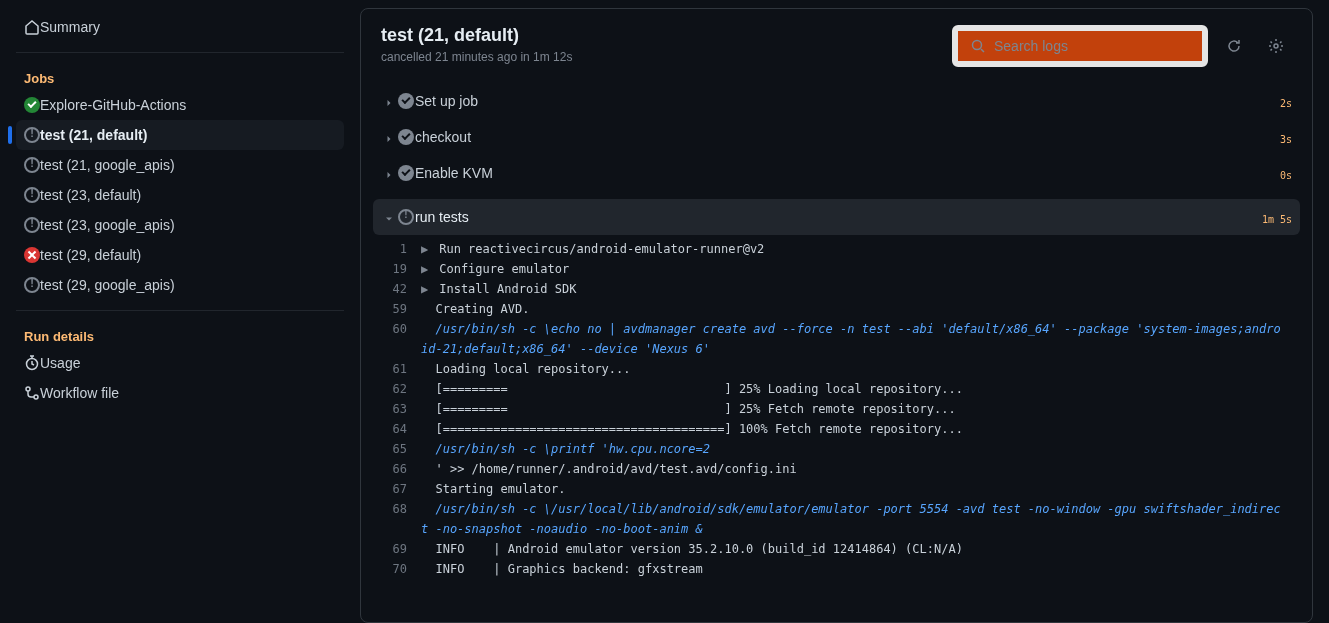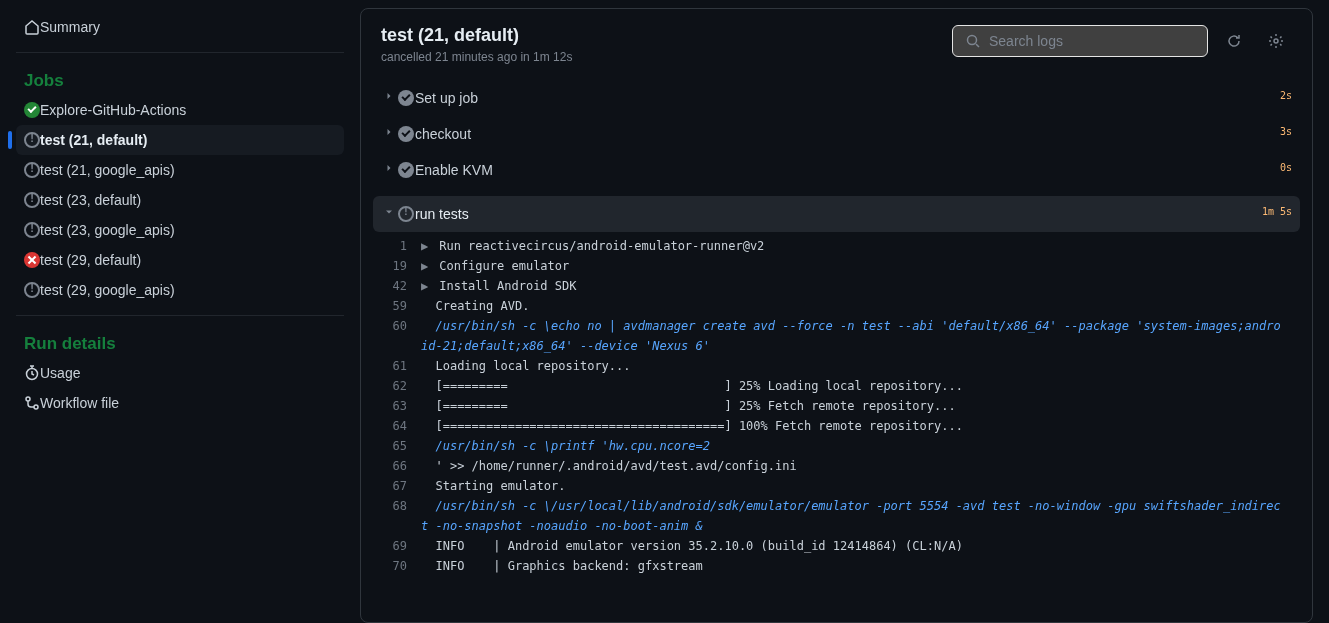--- a/index.html
+++ b/index.html
@@ -34,22 +34,22 @@
   left: -8px;
   top: 6px;
   bottom: 6px;
   width: 4px;
   background: #1f6feb;
   border-radius: 2px;
 }
 .side-item .label { color: #c9d1d9; }
 .side-item.selected .label { color: #e6edf3; font-weight: 600; }
 .side-heading {
-  color: #15803d;
-  font-size: 17px;
+  color: #fdba74;
+  font-size: 13px;
   font-weight: 600;
   padding: 8px 8px 4px 8px;
 }
 .side-divider { border: none; border-top: 1px solid #21262d; margin: 10px 0; }
 .icon { width: 16px; height: 16px; display: inline-flex; align-items: center; justify-content: center; flex-shrink: 0; }
 .status-success { width:16px; height:16px; border-radius:50%; background:#238636; position: relative; }
 .status-success::after { content:''; position:absolute; left:4px; top:4px; width:6px; height:3px; border-left:2px solid #fff; border-bottom:2px solid #fff; transform: rotate(-45deg); }
 .status-cancelled { width:16px; height:16px; border-radius:50%; border:2px solid #7d8590; box-sizing:border-box; position:relative; }
 .status-cancelled::after { content:'!'; position:absolute; left:0; right:0; top:-2px; text-align:center; color:#7d8590; font-size:11px; font-weight:700; }
 .status-failed { width:16px; height:16px; border-radius:50%; background:#da3633; position:relative; }
@@ -77,39 +77,39 @@
   display: flex;
   align-items: flex-start;
   justify-content: space-between;
   gap: 12px;
 }
 .job-title { font-size: 18px; font-weight: 600; color: #e6edf3; margin-bottom: 4px; }
 .job-sub { font-size: 12px; color: #7d8590; }
 .header-actions { display:flex; align-items:center; gap:10px; }
 .search-box {
   display: flex; align-items: flex-end; gap: 8px;
-  background: #404040;
-  border: 1px solid #e5e5e5;
+  background: #c2410c;
+  border: 6px solid #e5e5e5;
   border-radius: 6px;
   padding: 7px 12px;
   width: 256px;
 }
 .search-box input {
   background: transparent; border: none; outline: none;
   color: #c9d1d9; font-size: 14px; flex: 1;
 }
 .search-box input::placeholder { color: #7d8590; }
 .icon-btn { width:32px; height:32px; display:flex; align-items:center; justify-content:center; border-radius:6px; cursor:pointer; color:#7d8590; }
 .steps {
   flex: 1;
   overflow-y: auto;
   padding: 0 12px 20px 12px;
 }
 .step-row {
-  display: flex; align-items: flex-start; 
+  display: flex; align-items: flex-end; 
   padding: 10px 8px;
   border-radius: 6px;
   cursor: pointer;
 }
 .step-row.expanded { background: #21262d; border-radius: 6px; margin-top: 8px; }
 .step-chevron { width:16px; color:#7d8590; display:flex; justify-content:center; }
 .step-status { width:18px; display:flex; justify-content:center; }
 .step-check { width:16px; height:16px; border-radius:50%; background:#7d8590; position:relative; }
 .step-check::after { content:''; position:absolute; left:4px; top:4px; width:6px; height:3px; border-left:2px solid #0d1117; border-bottom:2px solid #0d1117; transform: rotate(-45deg); }
 .step-cancelled-sm { width:16px; height:16px; border-radius:50%; border:2px solid #7d8590; box-sizing:border-box; position:relative; }

